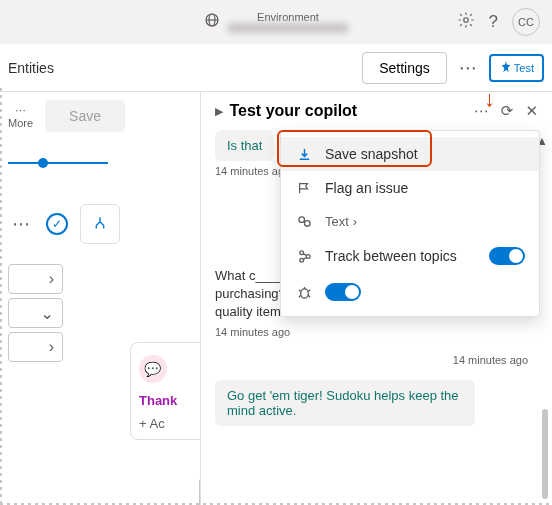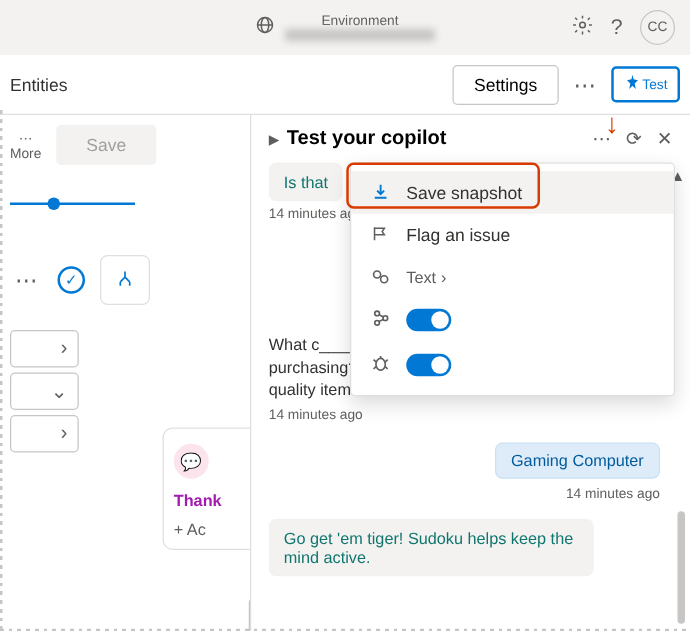--- a/index.html
+++ b/index.html
@@ -49,21 +49,21 @@
 
 .arrow-annot { position: absolute; top: -6px; right: 57px; color: #d83b01; font-size: 22px; font-weight: bold; }
 
 .bubble-user { background: #f3f2f1; border-radius: 6px; padding: 8px 12px; font-size: 13px; color: #0f766e; display: inline-block; }
 .timestamp { font-size: 11px; color: #605e5c; margin-top: 4px; }
 .bubble-bot { font-size: 13px; color: #323130; margin-top: 14px; line-height: 1.4; }
 .bubble-choice { background: #deecf9; border: 1px solid #c7e0f4; border-radius: 6px; padding: 6px 12px; font-size: 13px; color: #005a9e; display: inline-block; }
 .right-align { text-align: right; }
 
 .menu { position: absolute; top: 38px; right: 12px; width: 260px; background: #fff; border: 1px solid #e1dfdd; border-radius: 4px; box-shadow: 0 6px 16px rgba(0,0,0,0.15); padding: 6px 0; z-index: 10; }
-.menu-item { display: flex; gap: 12px; padding: 9px 14px; font-size: 14px; color: #323130; cursor: pointer; }
+.menu-item { display: flex; align-items: center; gap: 12px; padding: 9px 14px; font-size: 14px; color: #323130; cursor: pointer; }
 .menu-item.highlighted { background: #f3f2f1; }
 .menu-item .mi-icon { width: 18px; color: #605e5c; display: flex; justify-content: center; }
 .menu-item .mi-label { flex: 1; }
 .menu-item .mi-extra { font-size: 13px; color: #605e5c; display: flex; align-items: center; gap: 4px; }
 .toggle { width: 36px; height: 18px; border-radius: 9px; background: #0078d4; position: relative; }
 .toggle::after { content: ''; position: absolute; width: 14px; height: 14px; background: #fff; border-radius: 50%; top: 2px; right: 2px; }
 .annot-box { position: absolute; top: 38px; right: 120px; width: 155px; height: 37px; border: 2.5px solid #d83b01; border-radius: 6px; z-index: 11; pointer-events: none; }
 
 .scroll-up { position: absolute; top: 42px; right: 4px; color: #605e5c; font-size: 12px; }
 .right-scroll { position: absolute; right: 4px; bottom: 10px; width: 6px; height: 90px; background: #c8c6c4; border-radius: 3px; }
@@ -193,20 +193,21 @@
       </div>
       <div class="menu-item">
         <span class="mi-icon">
           <svg width="15" height="15" viewBox="0 0 16 16" fill="none" stroke="currentColor" stroke-width="1.4">
               <circle cx="5" cy="4" r="2"></circle>
               <circle cx="5" cy="12" r="2"></circle>
               <circle cx="12" cy="8" r="2"></circle>
               <path d="M6.5 5L10.5 7M6.5 11L10.5 9"></path>
             </svg>
         </span>
+        <span class="mi-label">Track between topics</span>
         <div class="toggle"></div>
       </div>
       <div class="menu-item">
         <span class="mi-icon">
           <svg width="15" height="15" viewBox="0 0 16 16" fill="none" stroke="currentColor" stroke-width="1.4">
               <ellipse cx="8" cy="9" rx="4" ry="5"></ellipse>
               <path d="M4 7l-2-2M12 7l2-2M4 11l-2 2M12 11l2 2M8 4V2"></path>
             </svg>
         </span>
         <div class="toggle"></div>
@@ -222,21 +223,20 @@
 
     <div style="position:absolute; right:18px; top:140px;" class="right-align">
       <span class="bubble-choice">Yes</span>
       <div class="timestamp">es ago</div>
     </div>
 
     <div class="bubble-bot" style="margin-top:90px; max-width:240px;">What c____ ___ ___ _________ __ purchasing? We are focused on a few quality items.</div>
     <div class="timestamp">14 minutes ago</div>
 
     <div class="right-align" style="margin-top:16px; padding-right:10px;">
-      <span class="bubble-choice">Gaming Computer</span>
       <div class="timestamp" style="margin-top:6px;">14 minutes ago</div>
     </div>
 
     <div class="bubble-user" style="margin-top:14px; max-width:260px; display:block;">Go get 'em tiger! Sudoku helps keep the mind active.</div>
 
     <div class="right-scroll"></div>
   </div>
 </div>
 
 <div class="torn-left"></div>

